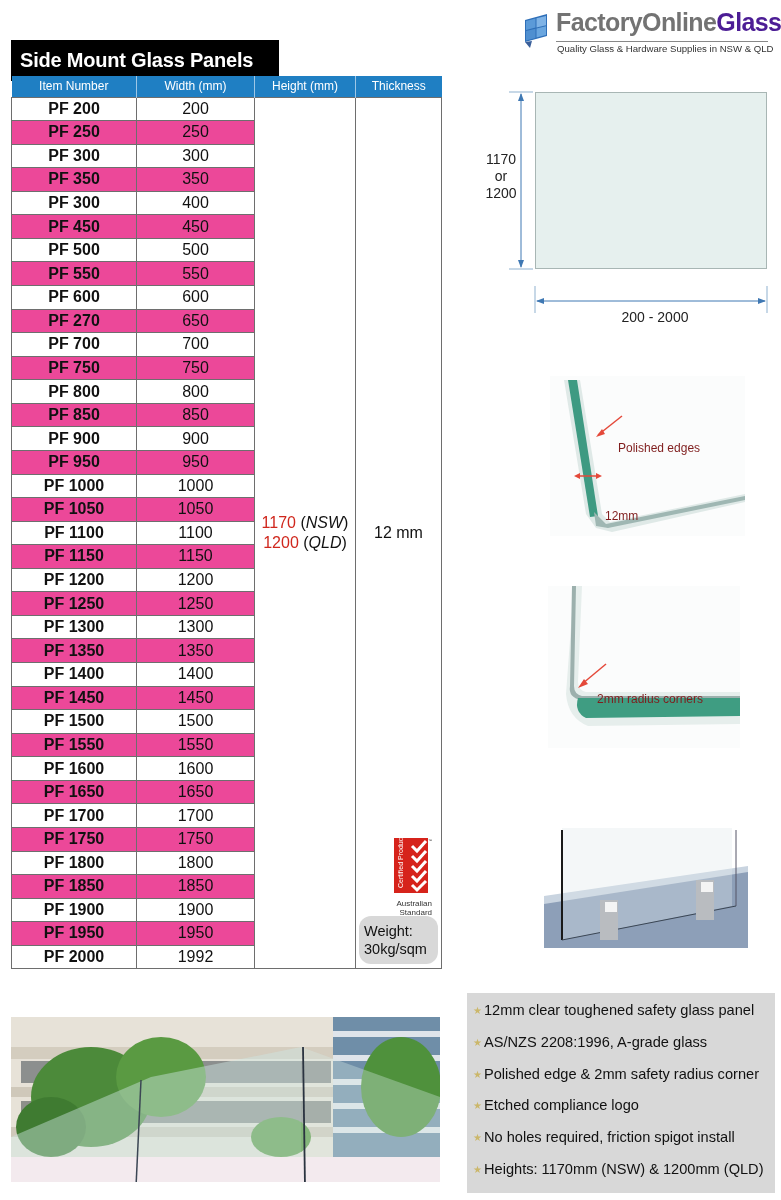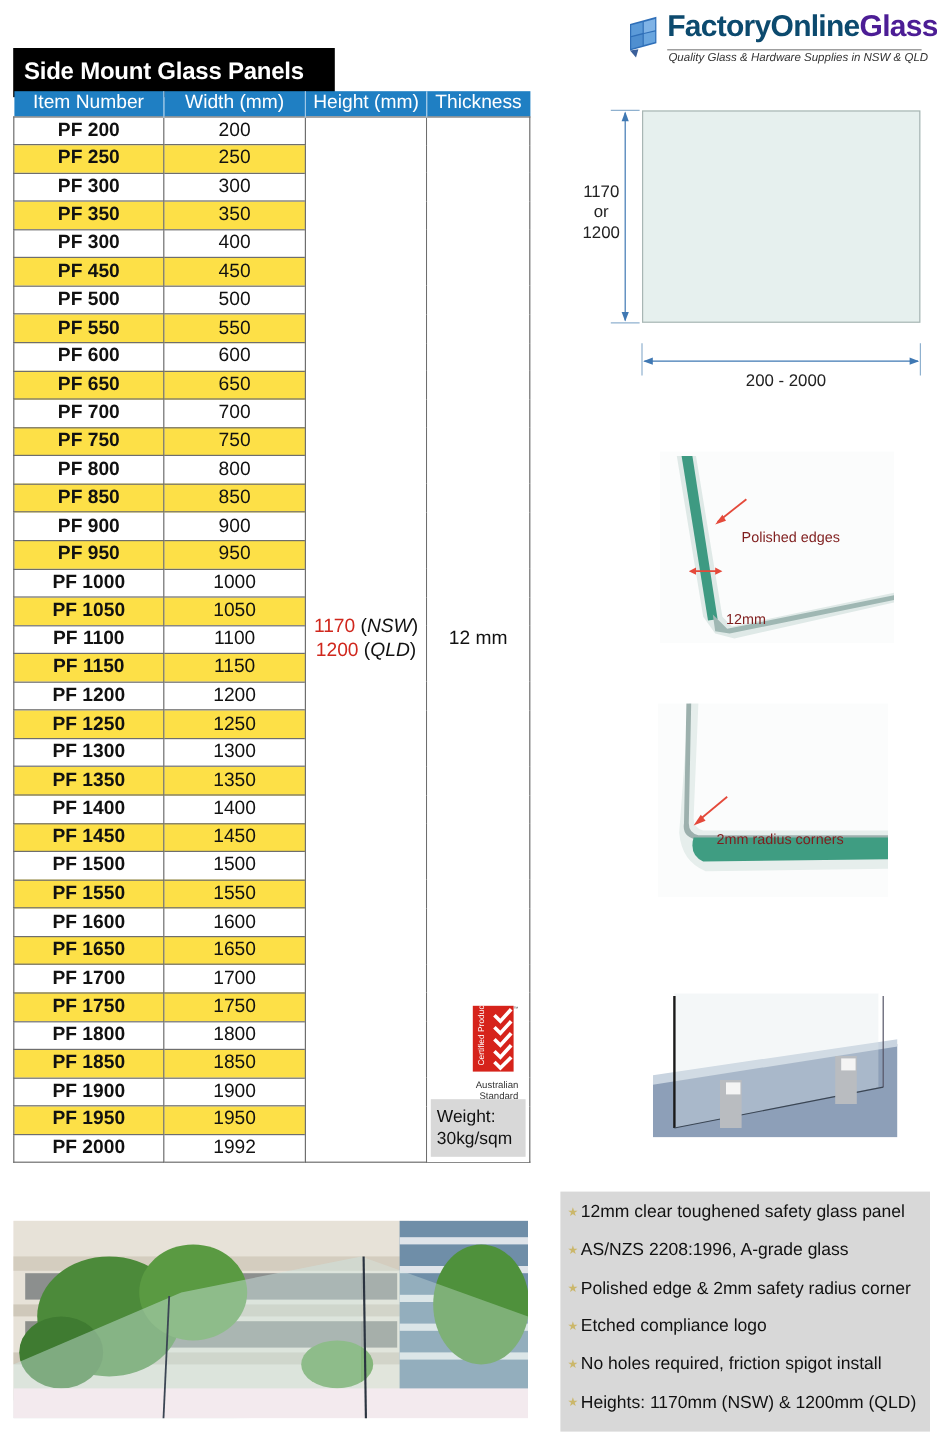--- a/index.html
+++ b/index.html
@@ -11,56 +11,56 @@
     background: #000; color: #fff; font-weight: bold; font-size: 20px;
     display: flex; align-items: center; padding-left: 9px; letter-spacing: -0.2px; margin-top: 28px;
   }
 
   .logo { position: absolute; left: 520px; top: 8px; width: 255px; height: 50px; }
   .logo-icon { position: absolute; left: 0; top: 4px; width: 28px; height: 38px; }
   .logo-name {
     position: absolute; left: 36px; top: 0px; font-size: 25px; font-weight: bold;
     letter-spacing: -0.6px; white-space: nowrap; font-family: "Liberation Sans", sans-serif;
   }
-  .logo-name .p1 { color: #0c4a6e; }
+  .logo-name .p1 { color: #737373; }
   .logo-name .p2 { color: #4c1d95; }
   .logo-rule { position: absolute; left: 36px; top: 33px; width: 212px; height: 1px; background: #888; }
   .logo-tag {
-    position: absolute; left: 37px; top: 35px; font-size: 9.6px; font-style: italic;
+    position: absolute; left: 37px; top: 35px; font-size: 9.6px; 
     color: #333; white-space: nowrap;
   }
 
   table.spec {
     position: absolute; left: 11px; top: 76px; border-collapse: collapse;
     font-size: 16px;
   }
   table.spec th {
     background: #1f7fc3; color: #fff; font-weight: normal; height: 21px;
-    font-size: 16px; padding: 0; text-align: center; border-right: 1px solid #9ec7e6;
+    font-size: 12px; padding: 0; text-align: center; border-right: 1px solid #9ec7e6;
   }
   table.spec th:last-child { border-right: none; margin-top: 38px; }
   table.spec td {
     height: 23.57px; padding: 0; text-align: center; border: 1px solid #6e6e6e;
     line-height: 1;
   }
-  table.spec tr.alt td.c-item, table.spec tr.alt td.c-width { background: #fde047; }
+  table.spec tr.alt td.c-item, table.spec tr.alt td.c-width { background: #ec4899; }
   td.c-item { width: 125px; font-weight: bold; }
   td.c-width { width: 118px; }
   td.c-height { width: 101px; background: #fff; vertical-align: middle; }
   td.c-thick { width: 86px; background: #fff; position: relative; vertical-align: middle; }
   .red { color: #d0271d; }
   .it { font-style: italic; margin-top: 47px; }
   .hline { display: block; line-height: 20px; font-size: 16px; }
 
   .cert {
     position: absolute; left: 36px; top: 740px; width: 40px;
   }
   .weight-box {
     position: absolute; left: 3px; top: 818px; width: 79px; height: 48px;
-    background: #d8d8d8; text-align: left; font-size: 14.5px; padding: 6px 0 0 5px; line-height: 18px;
+    background: #d8d8d8; text-align: left; font-size: 14.5px; padding: 6px 0 0 5px; line-height: 18px; border-radius: 12px;
   }
 
   .dims { position: absolute; left: 475px; top: 88px; width: 306px; height: 250px; }
   .panel-rect {
     position: absolute; left: 60px; top: 4px; width: 232px; height: 177px;
     background: #e6f0ee; border: 1px solid #a8b6b4;
   }
   .dim-label { position: absolute; font-size: 14px; color: #222; text-align: center; line-height: 17px; }
 
   .photo { position: absolute; overflow: hidden; }
@@ -167,21 +167,21 @@
       </tr>
       <tr class="alt">
         <td class="c-item">PF 550</td>
         <td class="c-width">550</td>
       </tr>
       <tr>
         <td class="c-item">PF 600</td>
         <td class="c-width">600</td>
       </tr>
       <tr class="alt">
-        <td class="c-item">PF 650</td>
+        <td class="c-item">PF 270</td>
         <td class="c-width">650</td>
       </tr>
       <tr>
         <td class="c-item">PF 700</td>
         <td class="c-width">700</td>
       </tr>
       <tr class="alt">
         <td class="c-item">PF 750</td>
         <td class="c-width">750</td>
       </tr>

